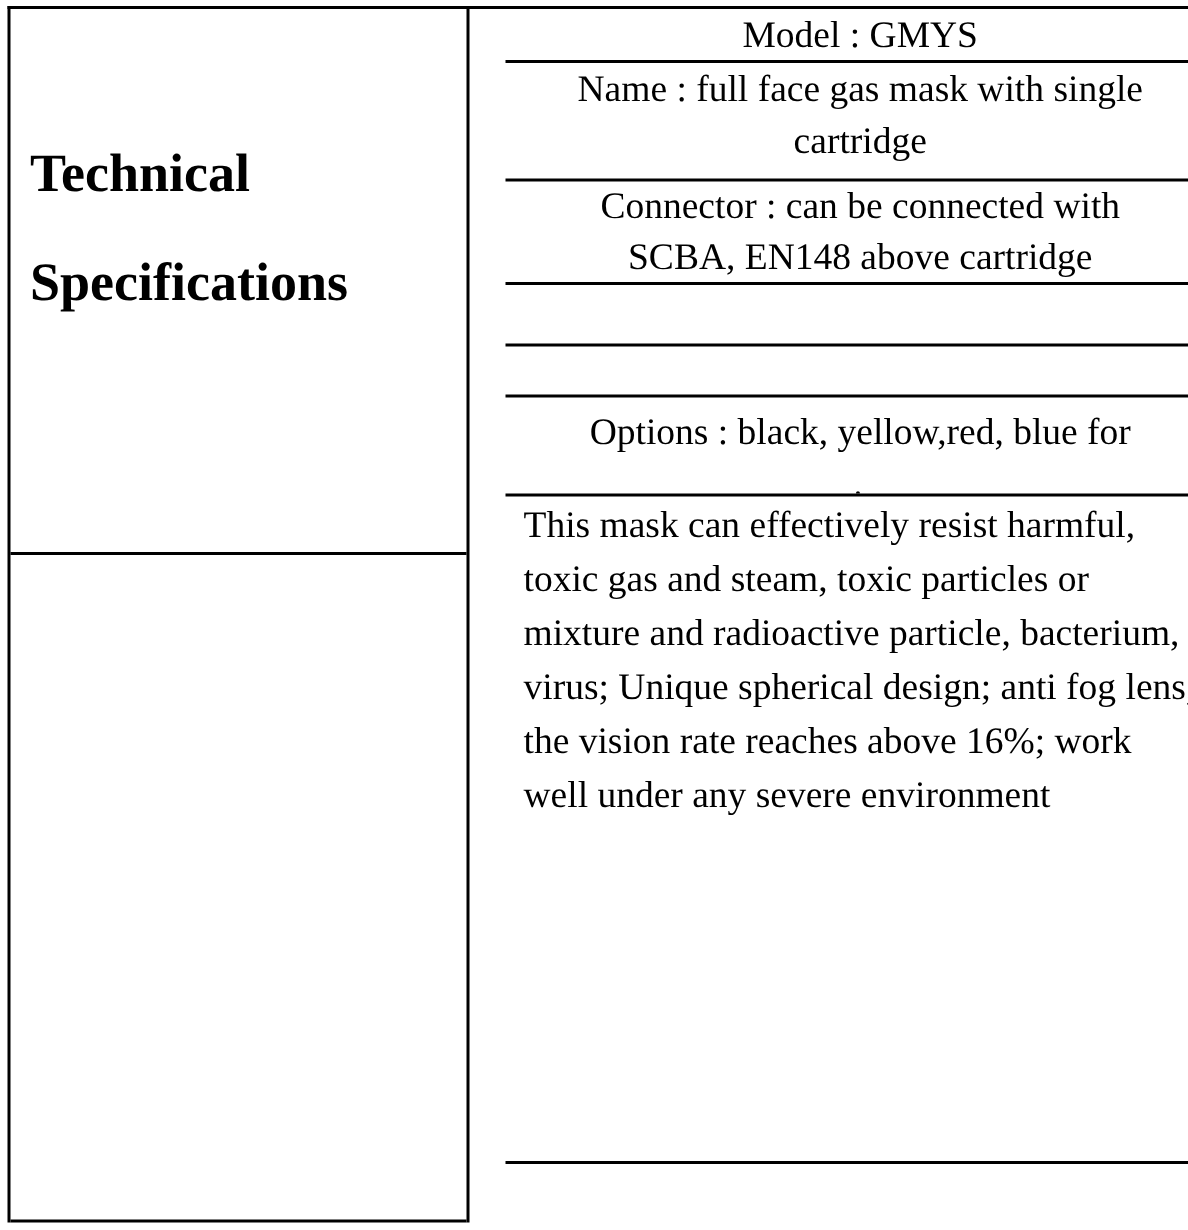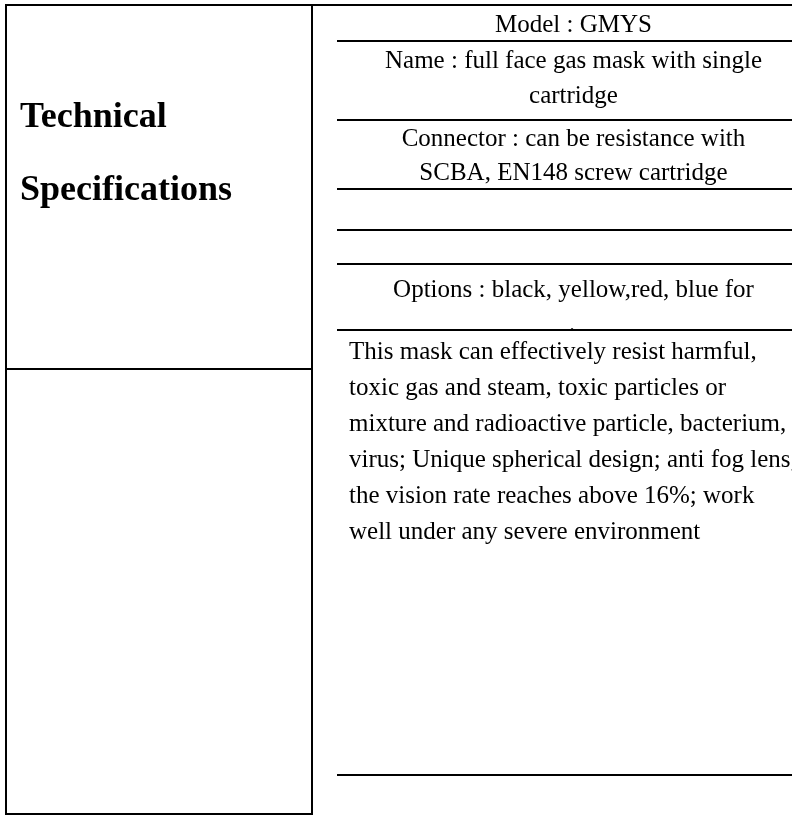--- a/index.html
+++ b/index.html
@@ -35,21 +35,21 @@
   </div>
 
   <div class="col-right">
     <div class="spec-row" style="height:36px;">
       <span>Model : GMYS</span>
     </div>
     <div class="spec-row" style="height:79px;padding:0 5px;">
       <span>Name : full face gas mask with single cartridge</span>
     </div>
     <div class="spec-row" style="height:69px;padding:0 30px;line-height:34px;">
-      <span>Connector : can be resistance with SCBA, EN148 screw cartridge</span>
+      <span>Connector : can be connected with SCBA, EN148 above cartridge</span>
     </div>
     <div class="spec-row" style="height:41px;white-space:pre;">
       <span>Material :    silicon gel</span>
     </div>
     <div class="spec-row" style="height:34px;line-height:36px;white-space:pre;">
       
     </div>
     <div class="spec-row" style="height:66px;padding:0 30px;line-height:48px;">
       <span>Options : black, yellow,red, blue for options</span>
     </div>

